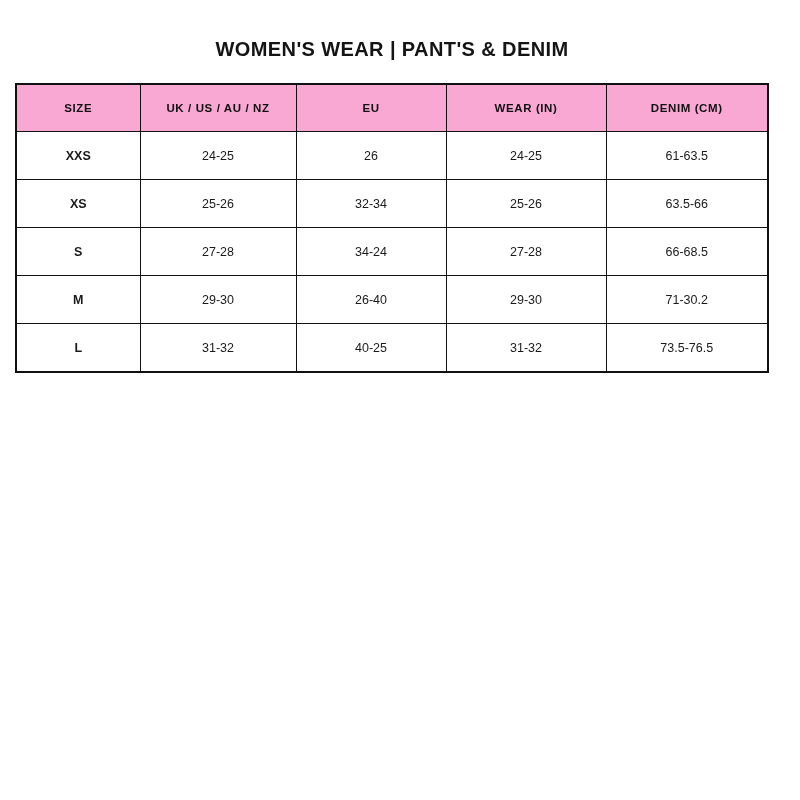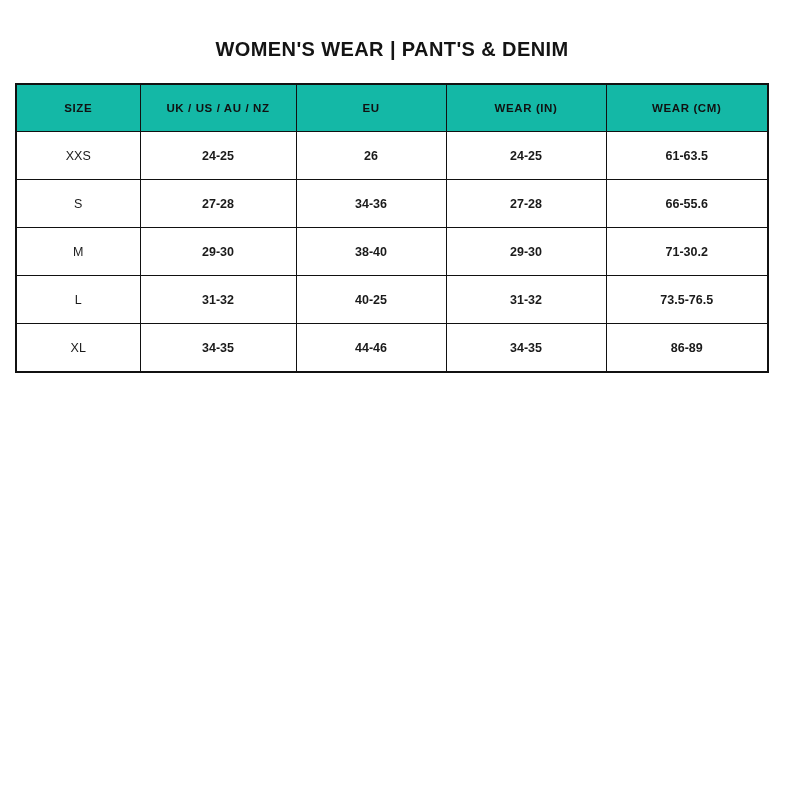--- a/index.html
+++ b/index.html
@@ -36,38 +36,37 @@
     border-collapse: collapse;
     width: 752px;
     table-layout: fixed;
     border: 2px solid #111111;
   }
   table.size-chart th,
   table.size-chart td {
     border: 1px solid #111111;
     text-align: center;
     vertical-align: middle;
-    font-weight: bold;
   }
   table.size-chart thead th {
-    background: #14b8a6;
+    background: #f9a8d4;
     font-size: 11.5px;
     font-weight: bold;
     letter-spacing: 0.6px;
     height: 44px;
     color: #111111;
   }
   table.size-chart tbody td {
     height: 45px;
     font-size: 12.5px;
     color: #1a1a1a;
     background: #ffffff;
   }
   table.size-chart tbody td.size-cell {
-    font-weight: normal;
+    font-weight: bold;
   }
   col.c0 { width: 124px; }
   col.c1 { width: 156px; }
   col.c2 { width: 150px; }
   col.c3 { width: 160px; }
   col.c4 { width: 162px; }
 </style>
 </head>
 <body>
 
@@ -82,55 +81,55 @@
       <col class="c2">
       <col class="c3">
       <col class="c4">
     </colgroup>
     <thead>
       <tr>
         <th>SIZE</th>
         <th>UK / US / AU / NZ</th>
         <th>EU</th>
         <th>WEAR (IN)</th>
-        <th>WEAR (CM)</th>
+        <th>DENIM (CM)</th>
       </tr>
     </thead>
     <tbody>
       <tr>
         <td class="size-cell">XXS</td>
         <td>24-25</td>
         <td>26</td>
         <td>24-25</td>
         <td>61-63.5</td>
       </tr>
       <tr>
+        <td class="size-cell">XS</td>
+        <td>25-26</td>
+        <td>32-34</td>
+        <td>25-26</td>
+        <td>63.5-66</td>
+      </tr>
+      <tr>
         <td class="size-cell">S</td>
         <td>27-28</td>
-        <td>34-36</td>
+        <td>34-24</td>
         <td>27-28</td>
-        <td>66-55.6</td>
+        <td>66-68.5</td>
       </tr>
       <tr>
         <td class="size-cell">M</td>
         <td>29-30</td>
-        <td>38-40</td>
+        <td>26-40</td>
         <td>29-30</td>
         <td>71-30.2</td>
       </tr>
       <tr>
         <td class="size-cell">L</td>
         <td>31-32</td>
         <td>40-25</td>
         <td>31-32</td>
         <td>73.5-76.5</td>
       </tr>
-      <tr>
-        <td class="size-cell">XL</td>
-        <td>34-35</td>
-        <td>44-46</td>
-        <td>34-35</td>
-        <td>86-89</td>
-      </tr>
     </tbody>
   </table>
 
 </div>
 
 </body></html>

